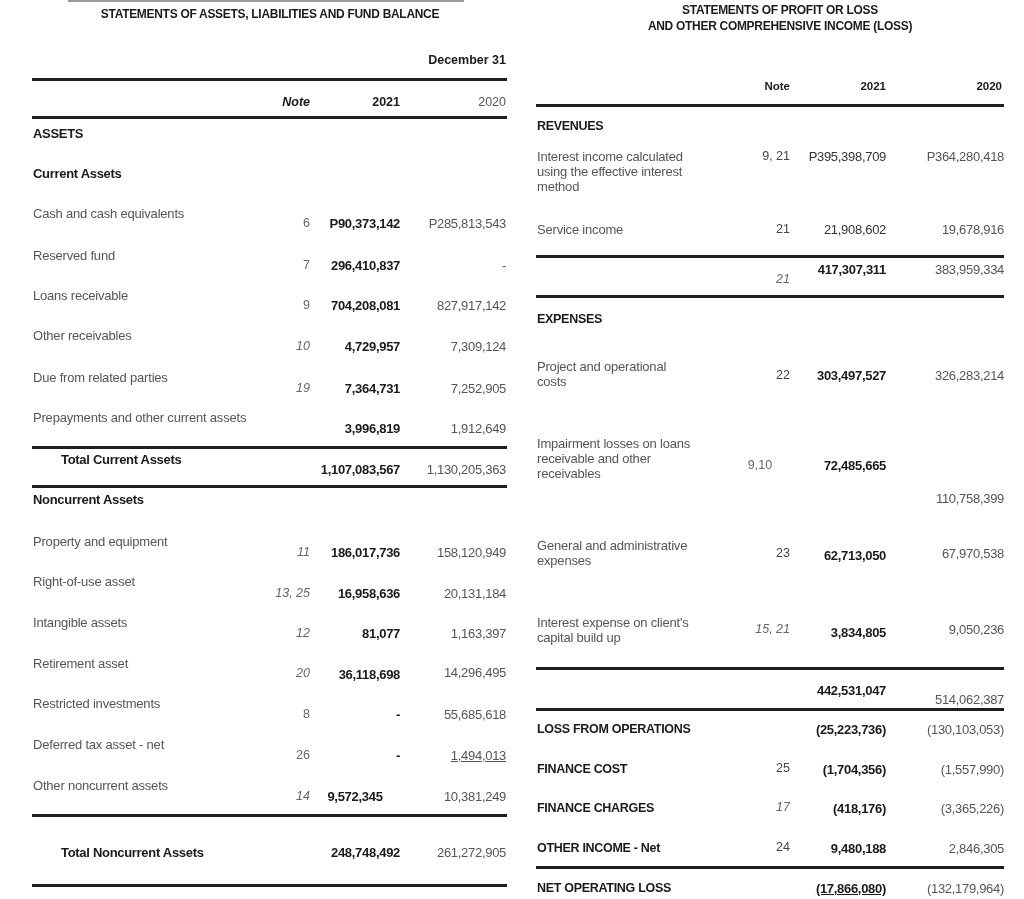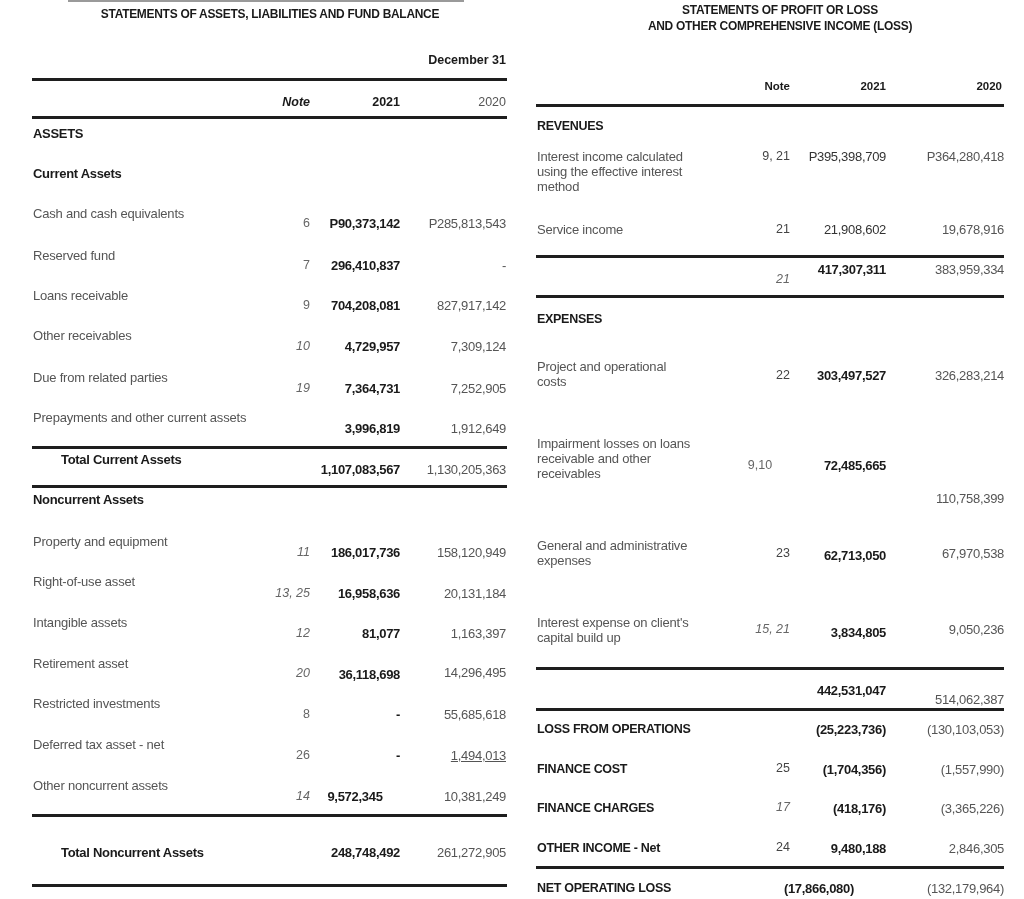--- a/index.html
+++ b/index.html
@@ -230,16 +230,16 @@
   <div>
     <div class="abs sec" style="left:537px; top:841px; font-size:12.5px;">OTHER INCOME - Net</div>
     <div class="abs note" style="left:730px; top:840px; width:60px; color:#444;">24</div>
     <div class="abs v21" style="left:786px; top:841px; width:100px;">9,480,188</div>
     <div class="abs v20" style="left:900px; top:841px; width:104px;">2,846,305</div>
   </div>
 
   <div class="rule" style="left:536px; top:866px; width:468px;"></div>
   <div>
     <div class="abs sec" style="left:537px; top:881px; font-size:12.5px;">NET OPERATING LOSS</div>
-    <div class="abs v21" style="left:754px; top:881px; width:100px;">(17,866,080)</div>
+    <div class="abs v21" style="left:786px; top:881px; width:100px;text-decoration:underline;">(17,866,080)</div>
     <div class="abs v20" style="left:900px; top:881px; width:104px;">(132,179,964)</div>
   </div>
 </div>
 
 </body></html>

